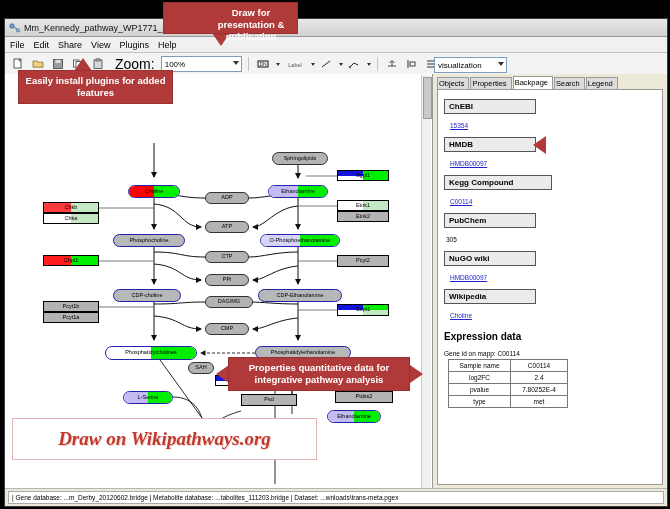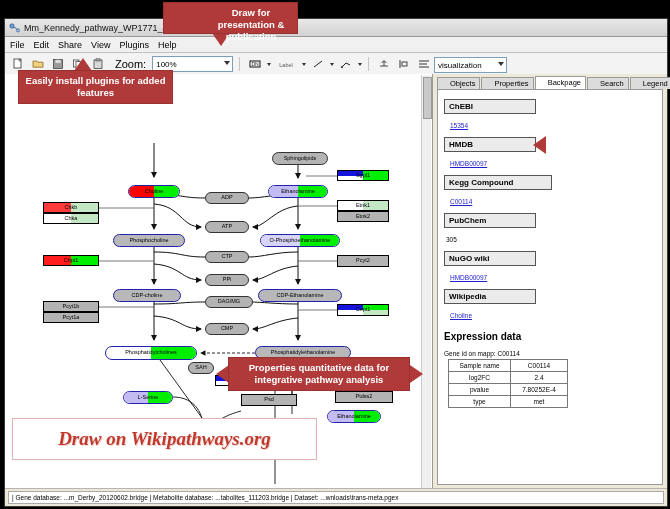--- a/index.html
+++ b/index.html
@@ -14,21 +14,21 @@
   .titlebar .tb-text{white-space:nowrap;overflow:hidden;}
 
   .menubar{height:15px;background:#f0f0f0;border-bottom:1px solid #c0c0c0;display:flex;align-items:center;
            padding-left:5px;font-size:9px;color:#000;}
   .menubar span{margin-right:9px;cursor:default;}
 
   .toolbar{height:22px;background:#f3f3f3;border-bottom:1px solid #bfbfbf;display:flex;align-items:center;
            padding-left:4px;gap:3px;position:relative;}
   .tbtn{width:15px;height:15px;border:1px solid transparent;display:flex;align-items:center;justify-content:center;}
   .sep{width:1px;height:14px;background:#c6c6c6;margin:0 3px;}
-  .zoomlabel{font-size:11px;color:#000;margin:0 3px 0 6px;text-align:center;}
+  .zoomlabel{font-size:14px;color:#000;margin:0 3px 0 6px;text-align:center;}
   .combo{height:14px;border:1px solid #7b9ebd;background:#fff;font-size:8px;color:#000;display:flex;
          align-items:center;padding-left:3px;position:relative;}
   .combo .arw{position:absolute;right:2px;top:4px;width:0;height:0;border-left:3px solid transparent;
               border-right:3px solid transparent;border-top:4px solid #333;}
   .zoomcombo{width:76px;}
   .viscombo{width:68px;position:absolute;right:160px;top:4px;}
   .mini-arw{width:0;height:0;border-left:2.5px solid transparent;border-right:2.5px solid transparent;
             border-top:3.5px solid #333;margin-left:1px;}
 
   
@@ -48,21 +48,21 @@
   .met{border:1px solid #2222aa;border-radius:7px;background:#b8b8b8;}
   .metgray{border:1px solid #333;border-radius:7px;background:#b3b3b3;}
   .gene{border:1px solid #000;background:#b3b3b3;}
   .lbltxt{position:relative;z-index:3;}
   .half{position:absolute;top:0;bottom:0;}
   .lh{left:0;right:50%;}
   .rh{left:50%;right:0;}
 
   
   .tabsrow{position:absolute;left:4px;top:2px;right:4px;height:13px;display:flex;align-items:flex-end;gap:1px;}
-  .tab{font-size:7.5px;padding:1px 4px 1px 12px;border:1px solid #9a9a9a;border-bottom:none;background:#dcdcdc;color:#000;}
+  .tab{font-size:7.5px;padding:1px 4px 1px 1px;border:1px solid #9a9a9a;border-bottom:none;background:#dcdcdc;color:#000;}
   .tab.active{background:#fff;font-weight:normal;padding-bottom:2px;}
   .bp{position:absolute;left:4px;top:15px;right:4px;bottom:4px;background:#fff;border:1px solid #9a9a9a;
       overflow:hidden;}
   .bpinner{position:absolute;left:6px;top:4px;right:10px;bottom:0;}
   .dbhead{border:1px solid #555;background:#ebebeb;font-size:8px;font-weight:bold;color:#000;
           padding:2px 4px;width:92px;box-sizing:border-box;margin-top:5px;}
   .dblink{font-size:6.5px;color:#2222cc;text-decoration:underline;margin:3px 0 0 6px;display:inline-block;}
   .dbplain{font-size:6.5px;color:#000;margin:3px 0 0 2px;display:inline-block;}
   .exprhdr{font-size:10px;font-weight:bold;color:#000;margin-top:9px;}
   .geneid{font-size:6.5px;color:#000;margin-top:8px;}

